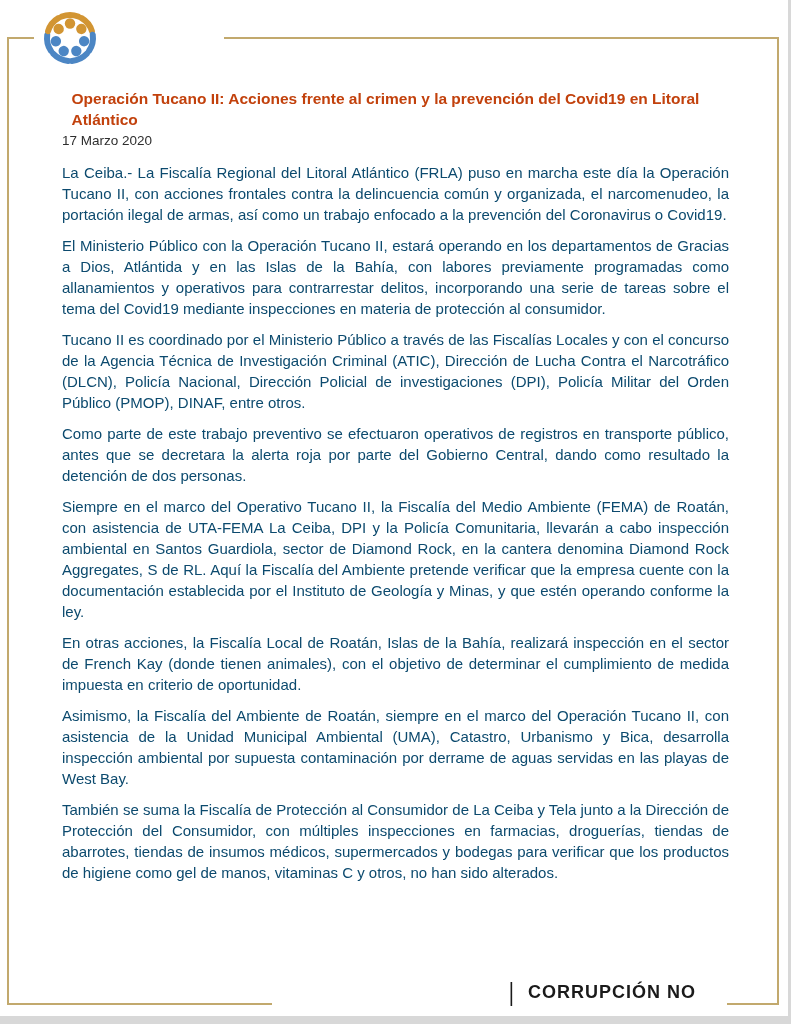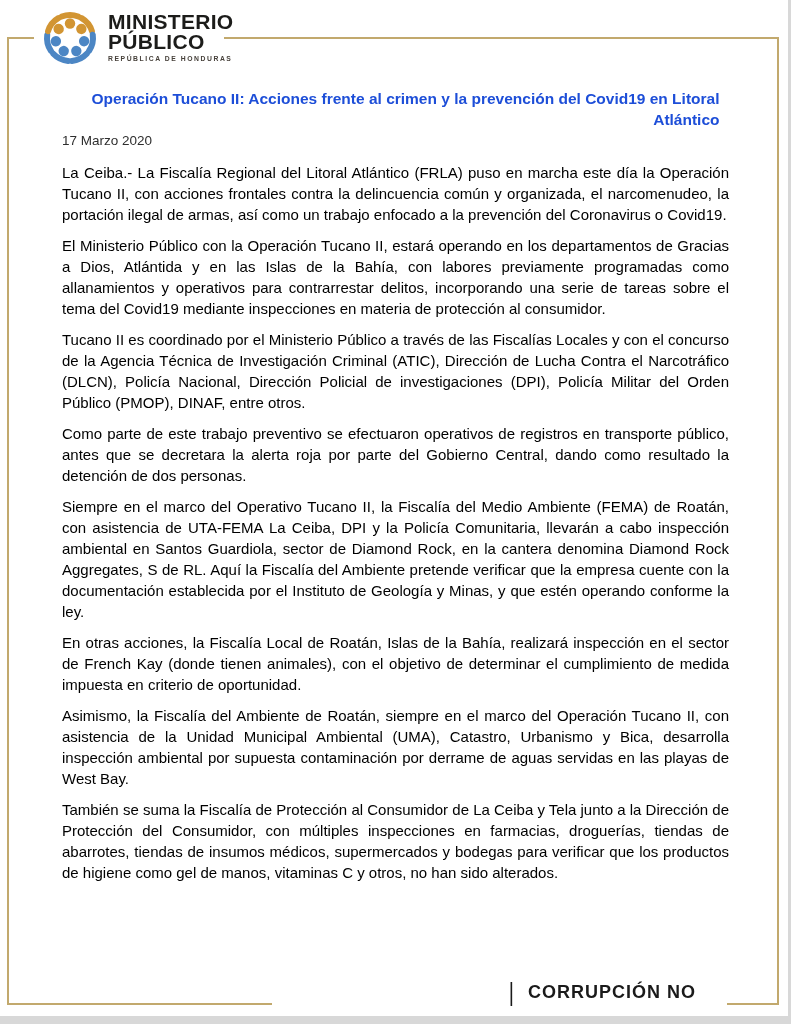--- a/index.html
+++ b/index.html
@@ -27,35 +27,35 @@
   .logo-wrap{position:absolute;left:38px;top:6px;display:flex;align-items:flex-start;}
   .logo-mark{width:64px;height:64px;flex:0 0 auto;}
   .logo-text{margin-left:6px;padding-top:6px;}
   .logo-name{font-size:21px;font-weight:bold;color:#1c1c1a;line-height:20px;letter-spacing:0.3px;}
   .logo-sub{margin-top:3px;font-size:6.8px;font-weight:bold;color:#46403a;letter-spacing:1.55px;white-space:nowrap;}
 
   
   .content{position:absolute;left:62px;top:88px;width:667px;}
   .doc-title{
     width:648px;margin:0 auto;
-    text-align:right;
-    color:#1d4ed8;
+    text-align:left;
+    color:#c2410c;
     font-size:15.5px;font-weight:bold;line-height:21px;
   }
   .doc-date{
     text-align:left;
     padding-right:28px;
     margin-top:2px;
     font-size:13.5px;color:#2e2e2e;line-height:18px;
   }
   .body-text{margin-top:12px;}
   .body-text p{
     margin:0 0 10px 0;
     font-size:15px;line-height:21px;
-    color:#000000;
+    color:#0c4a6e;
     text-align:justify;
     text-justify:inter-word;
   }
 
   
   .footer{
     position:absolute;
     top:981px;right:95px;
     display:flex;align-items:center;gap:13px;
     font-size:18px;font-weight:bold;color:#1a1a1a;
@@ -107,25 +107,20 @@
       </g>
       <g transform="rotate(257 32 32)">
         <path d="M 23.76 10.53 A 23 23 0 0 1 40.24 10.53" fill="none" stroke="#4c86c4" stroke-width="6" stroke-linecap="round"></path>
         <circle cx="32" cy="17.5" r="5.2" fill="#4c86c4"></circle>
       </g>
       <g transform="rotate(308.4 32 32)">
         <path d="M 23.76 10.53 A 23 23 0 0 1 40.24 10.53" fill="none" stroke="#d29533" stroke-width="6" stroke-linecap="round"></path>
         <circle cx="32" cy="17.5" r="5.2" fill="#d29533"></circle>
       </g>
     </svg>
-    <div class="logo-text">
-      <div class="logo-name">MINISTERIO</div>
-      <div class="logo-name">PÚBLICO</div>
-      <div class="logo-sub">REPÚBLICA DE HONDURAS</div>
-    </div>
   </div>
 
   <div class="content">
     <div class="doc-title">Operación Tucano II: Acciones frente al crimen y la prevención del Covid19 en Litoral Atlántico</div>
     <div class="doc-date">17 Marzo 2020</div>
 
     <div class="body-text">
       <p>La Ceiba.- La Fiscalía Regional del Litoral Atlántico (FRLA) puso en marcha este día la Operación Tucano II, con acciones frontales contra la delincuencia común y organizada, el narcomenudeo, la portación ilegal de armas, así como un trabajo enfocado a la prevención del Coronavirus o Covid19.</p>
       <p>El Ministerio Público con la Operación Tucano II, estará operando en los departamentos de Gracias a Dios, Atlántida y en las Islas de la Bahía, con labores previamente programadas como allanamientos y operativos para contrarrestar delitos, incorporando una serie de tareas sobre el tema del Covid19 mediante inspecciones en materia de protección al consumidor.</p>
       <p>Tucano II es coordinado por el Ministerio Público a través de las Fiscalías Locales y con el concurso de la Agencia Técnica de Investigación Criminal (ATIC), Dirección de Lucha Contra el Narcotráfico (DLCN), Policía Nacional, Dirección Policial de investigaciones (DPI), Policía Militar del Orden Público (PMOP), DINAF, entre otros.</p>

